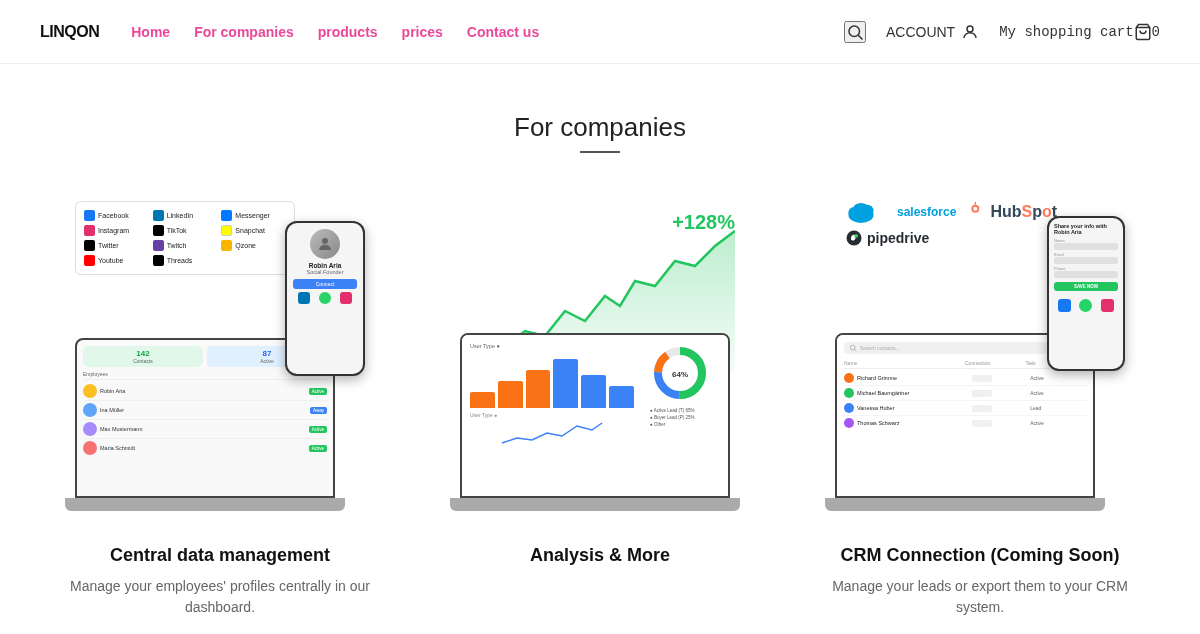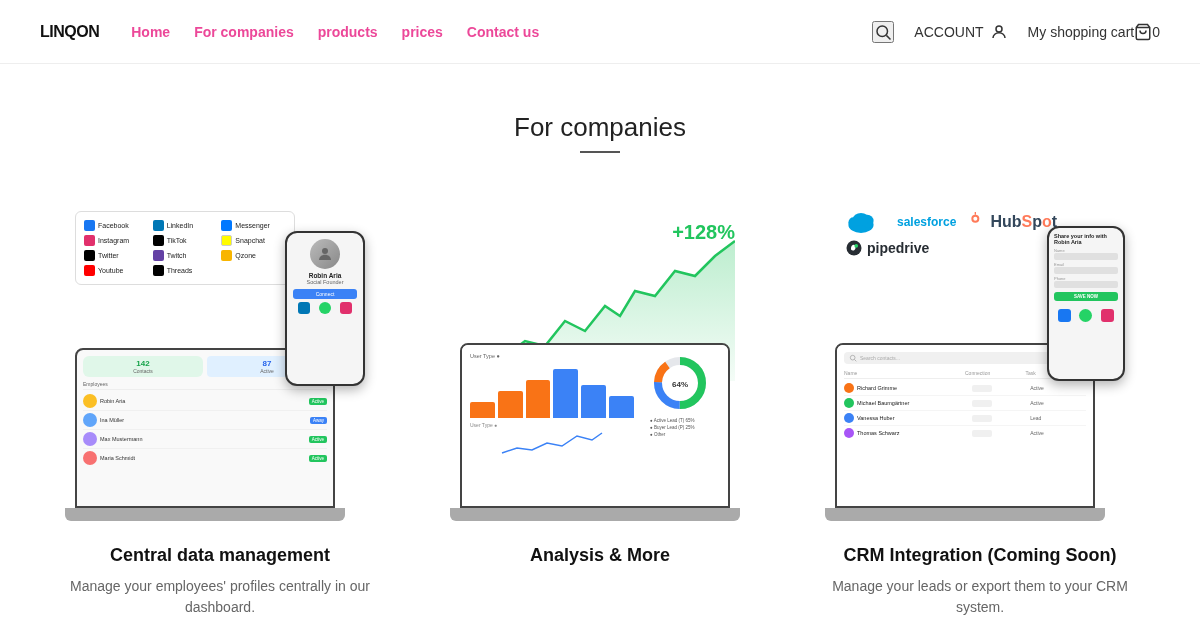--- a/index.html
+++ b/index.html
@@ -14,21 +14,21 @@
       height: 64px;
       border-bottom: 1px solid #eee;
     }
     .navbar-left { display: flex; align-items: center; gap: 32px; }
     .logo { font-weight: 800; font-size: 16px; letter-spacing: -0.5px; color: #111; }
     .nav-links { display: flex; align-items: center; gap: 24px; }
     .nav-link { font-size: 14px; color: #ec4899; cursor: pointer; text-decoration: none; font-weight: bold; }
     .navbar-right { display: flex; align-items: center; gap: 20px; }
     .search-icon-btn { cursor: pointer; display: flex; align-items: center; }
     .account-btn { display: flex; align-items: center; gap: 6px; font-size: 14px; color: #333; cursor: pointer; }
-    .cart-btn { display: flex; align-items: center; gap: 0; font-size: 14px; color: #333; cursor: pointer; }
+    .cart-btn { display: flex; align-items: center; gap: 0; font-size: 14px; color: #333; cursor: pointer; font-family: Liberation Mono, monospace; }
 
     
     .main { padding: 48px 40px 60px; }
     .section-title {
       text-align: center;
       font-size: 26px;
       font-weight: 500;
       color: #222;
       margin-bottom: 8px;
     }
@@ -51,21 +51,21 @@
       flex: 1;
       max-width: 340px;
       display: flex;
       flex-direction: column;
       align-items: center;
     }
     .card-image-area {
       width: 100%;
       height: 320px;
       display: flex;
-      align-items: flex-end;
+      align-items: flex-start;
       justify-content: center;
       margin-bottom: 24px;
       position: relative;
     }
     .laptop-body {
       width: 280px;
       height: 175px;
       background: #222;
       border-radius: 8px 8px 0 0;
       border: 2px solid #444;
@@ -424,18 +424,18 @@
                       <div style="width:20px;height:7px;background:#f0f0f0;border-radius:2px;"></div>
                     </div>
                   <div style="font-size:5px;flex:1;color:#666;">Active</div>
                 </div>
               </div>
             </div>
             <div style="width:280px;height:13px;background:#aaa;border-radius:0 0 6px 6px;margin-left:-10px;"></div>
           </div>
         </div>
       </div>
-      <h3 class="card-title">CRM Integration (Coming Soon)</h3>
+      <h3 class="card-title">CRM Connection (Coming Soon)</h3>
       <p class="card-desc">Manage your leads or export them to your CRM system.</p>
     </div>
 
   </div>
 </main>
 
 </body></html>

